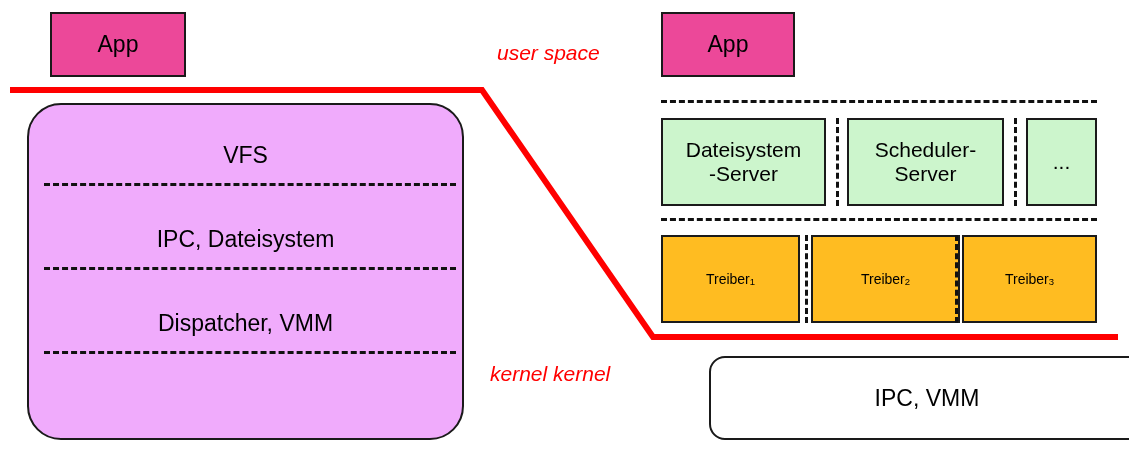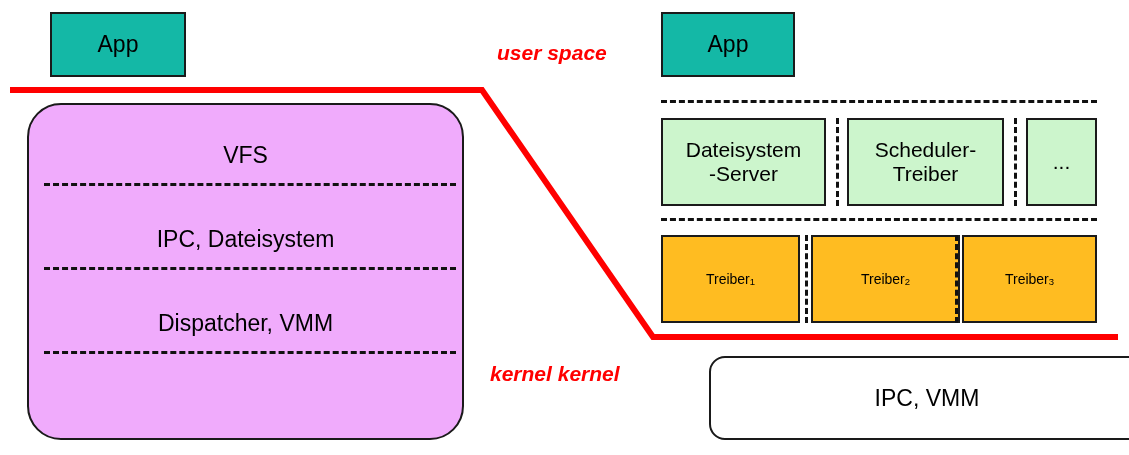--- a/index.html
+++ b/index.html
@@ -30,21 +30,21 @@
     border: 2px solid #1a1a1a;
     display: flex;
     align-items: center;
     justify-content: center;
     text-align: center;
     line-height: 1.15;
     white-space: pre-line;
   }
 
   .app-box {
-    background: #14b8a6;
+    background: #ec4899;
     font-size: 23px;
   }
 
   .kernel-stack {
     background: #f0abfc;
     border-radius: 34px;
     display: block;
   }
 
   .server-box {
@@ -84,21 +84,21 @@
     position: absolute;
     border-left: 3px dashed #111111;
     width: 0;
   }
 
   
   .space-label {
     position: absolute;
     color: #ff0000;
     font-style: italic;
-    font-weight: bold;
+    font-weight: normal;
     font-size: 21px;
     white-space: nowrap;
   }
 
   
   .boundary {
     position: absolute;
     left: 0; top: 0;
     width: 1129px;
     height: 455px;
@@ -134,21 +134,21 @@
   <div class="dash-h" style="left:44px; top:351px; width:412px;"></div>
 
   <div class="box app-box" style="left:661px; top:12px; width:134px; height:65px;">App</div>
 
   <div class="dash-h" style="left:661px; top:100px; width:436px;"></div>
 
   <div class="box server-box" style="left:661px; top:118px; width:165px; height:88px;">Dateisystem
 -Server</div>
 
   <div class="box server-box" style="left:847px; top:118px; width:157px; height:88px;">Scheduler-
-Treiber</div>
+Server</div>
 
   <div class="box server-box" style="left:1026px; top:118px; width:71px; height:88px;">...</div>
 
   <div class="dash-v" style="left:836px; top:118px; height:88px;"></div>
   <div class="dash-v" style="left:1014px; top:118px; height:88px;"></div>
 
   <div class="dash-h" style="left:661px; top:218px; width:436px;"></div>
 
   <div class="box driver-box" style="left:661px; top:235px; width:139px; height:88px;">
     <span>Treiber</span><sub>1</sub>

